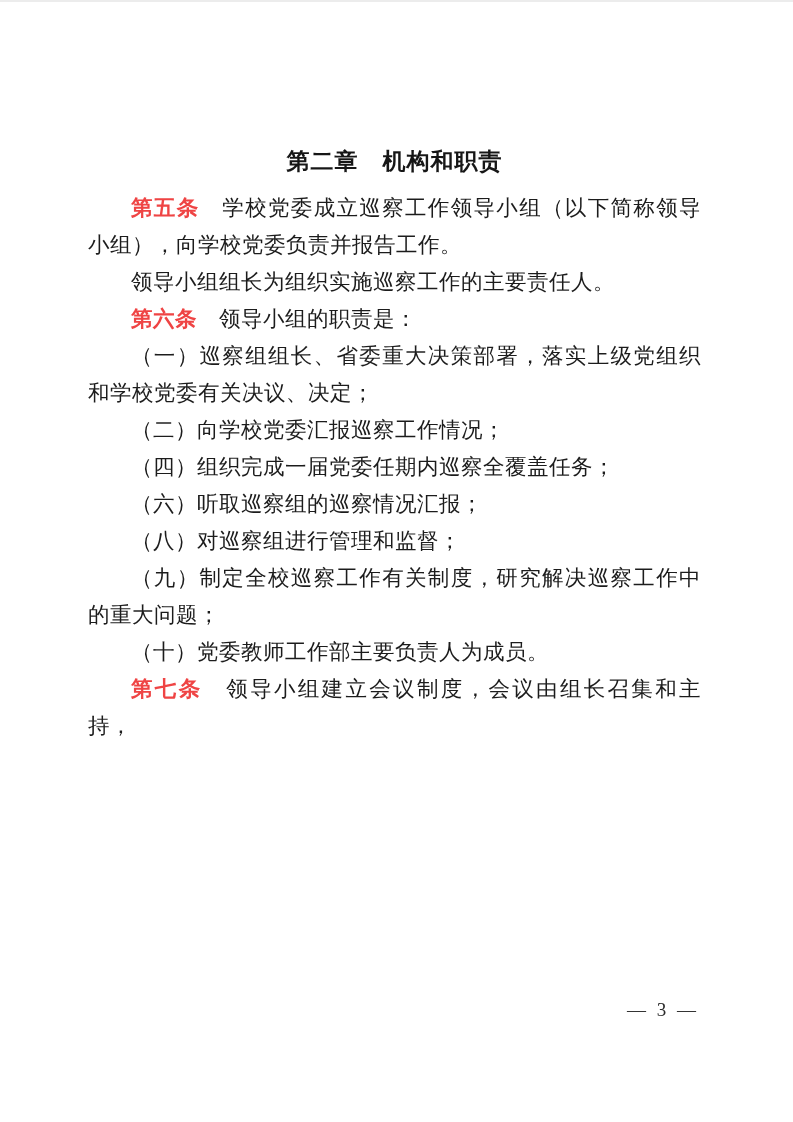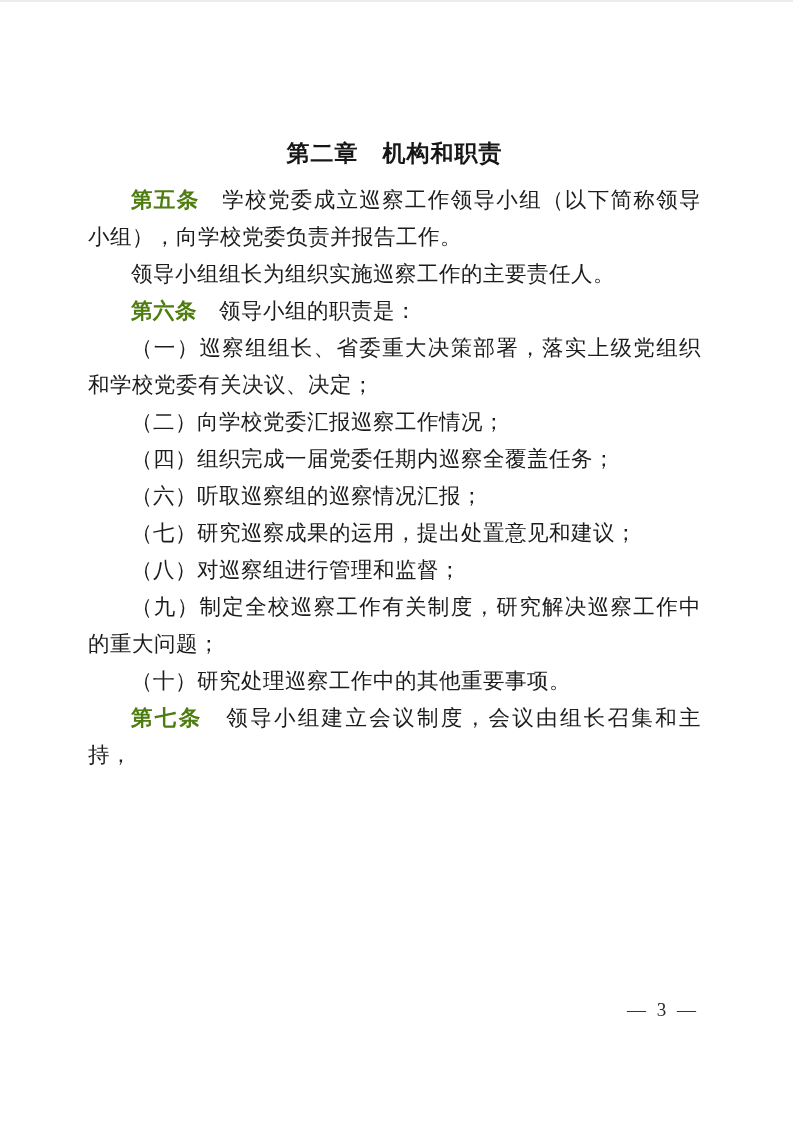--- a/index.html
+++ b/index.html
@@ -20,21 +20,21 @@
     position: absolute;
     top: 0;
     left: 0;
     width: 100%;
     height: 2px;
     background: #ececec;
   }
   .content {
     position: absolute;
     left: 88px;
-    top: 140px;
+    top: 148px;
     width: 613px;
   }
   .chapter-heading {
     font-family: "Liberation Sans", sans-serif;
     font-weight: 700;
     font-size: 23px;
     line-height: 26px;
     text-align: center;
     letter-spacing: 1px;
     margin: 0 0 16px 0;
@@ -46,21 +46,21 @@
     line-height: 37px;
     text-align: justify;
     text-indent: 2em;
     letter-spacing: 0.5px;
     word-break: break-all;
     color: #1c1c1c;
   }
   .bold-term {
     font-family: "Liberation Sans", sans-serif;
     font-weight: 700;
-    color: #4d7c0f;
+    color: #ef4444;
   }
   .page-number {
     position: absolute;
     top: 999px;
     right: 94px;
     font-size: 19px;
     line-height: 22px;
     letter-spacing: 3px;
     color: #2a2a2a;
     font-family: "Liberation Serif", serif;
@@ -85,25 +85,24 @@
     <p class="para"><span>（一）巡察组组长、省委重大决策部署，落实上级党组织和学校党委有关决议、决定；</span></p>
 
     <p class="para"><span>（二）向学校党委汇报巡察工作情况；</span></p>
 
 
     <p class="para"><span>（四）组织完成一届党委任期内巡察全覆盖任务；</span></p>
 
 
     <p class="para"><span>（六）听取巡察组的巡察情况汇报；</span></p>
 
-    <p class="para"><span>（七）研究巡察成果的运用，提出处置意见和建议；</span></p>
 
     <p class="para"><span>（八）对巡察组进行管理和监督；</span></p>
 
     <p class="para"><span>（九）制定全校巡察工作有关制度，研究解决巡察工作中的重大问题；</span></p>
 
-    <p class="para"><span>（十）研究处理巡察工作中的其他重要事项。</span></p>
+    <p class="para"><span>（十）党委教师工作部主要负责人为成员。</span></p>
 
     <p class="para"><span class="bold-term">第七条</span><span>　领导小组建立会议制度，会议由组长召集和主持，</span></p>
   </div>
 
   <div class="page-number">— 3 —</div>
 </div>
 
 </body></html>

